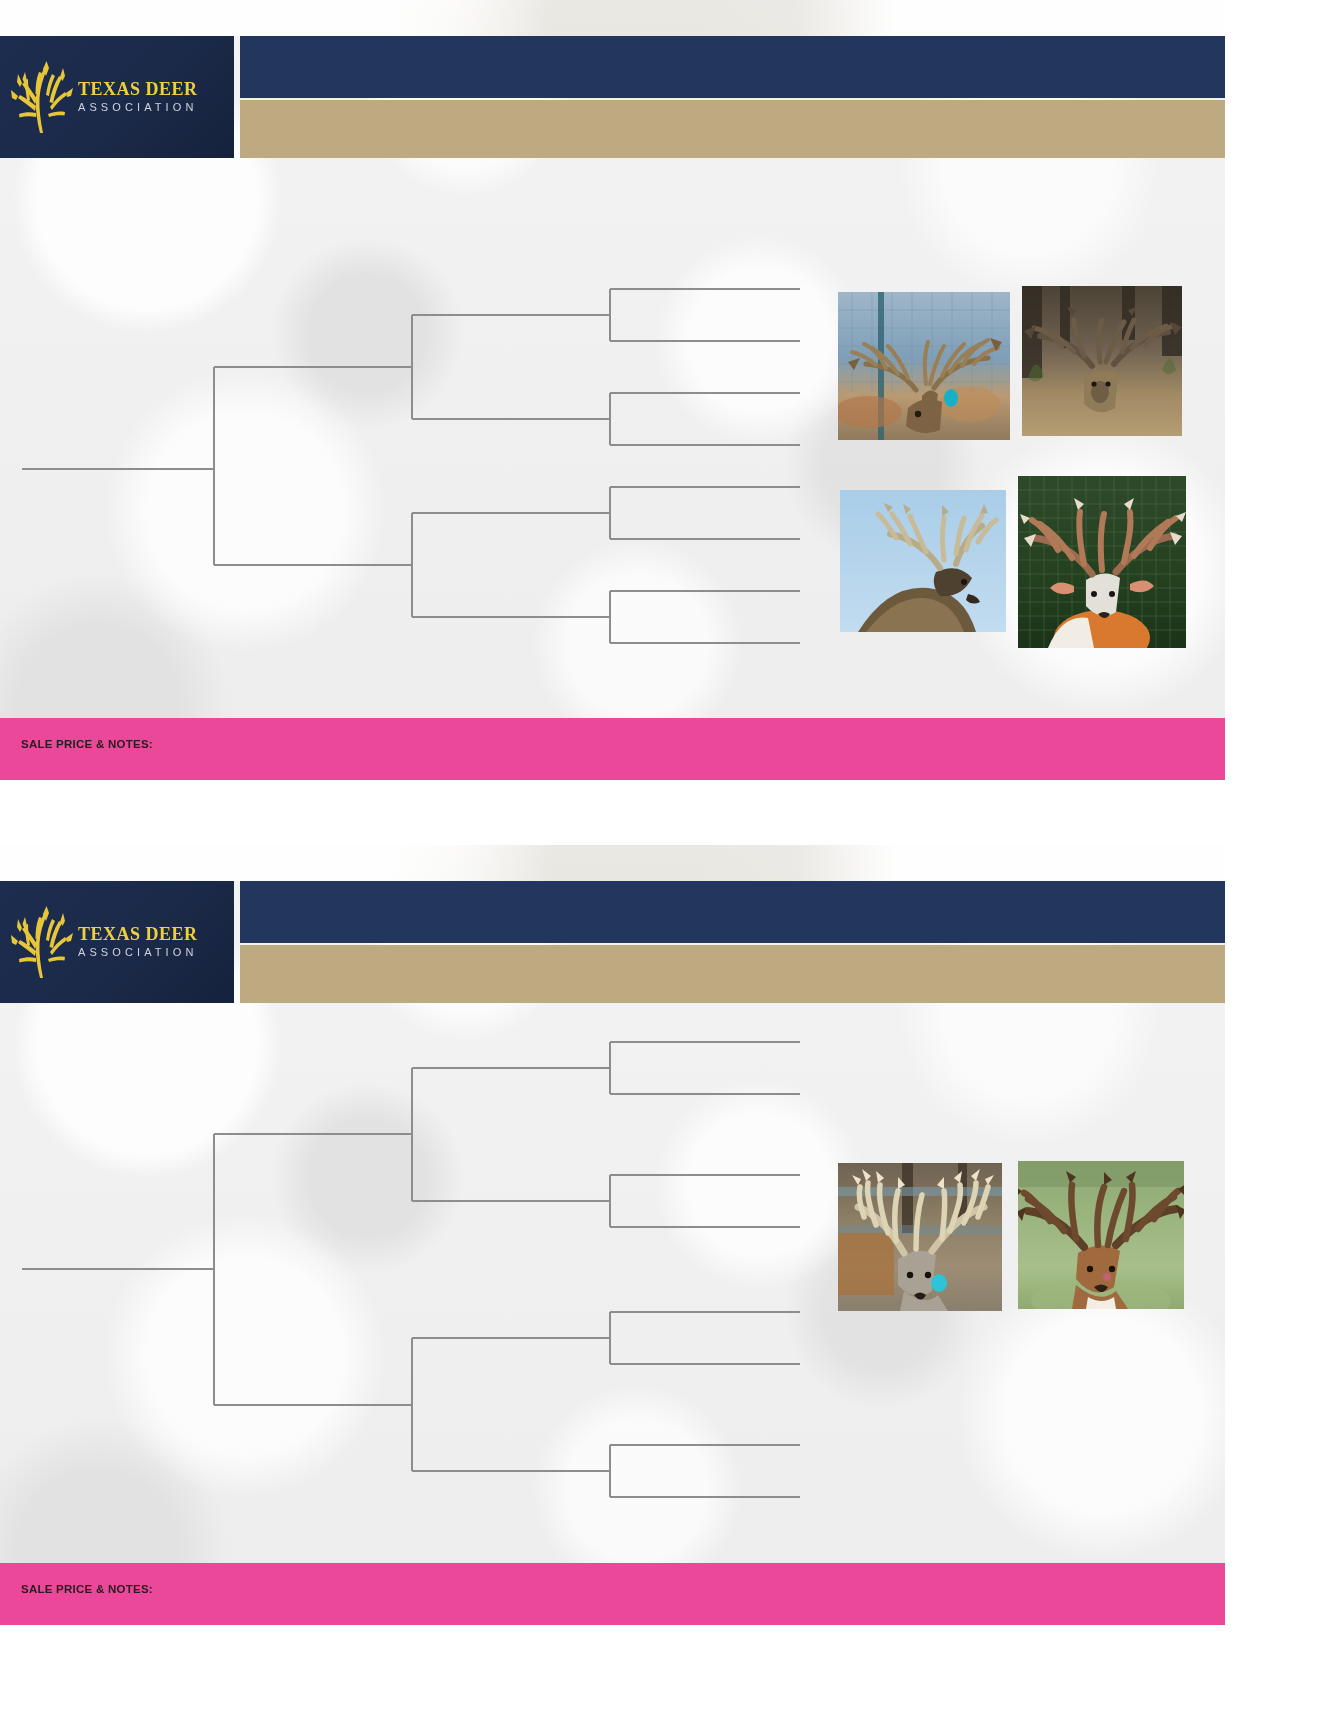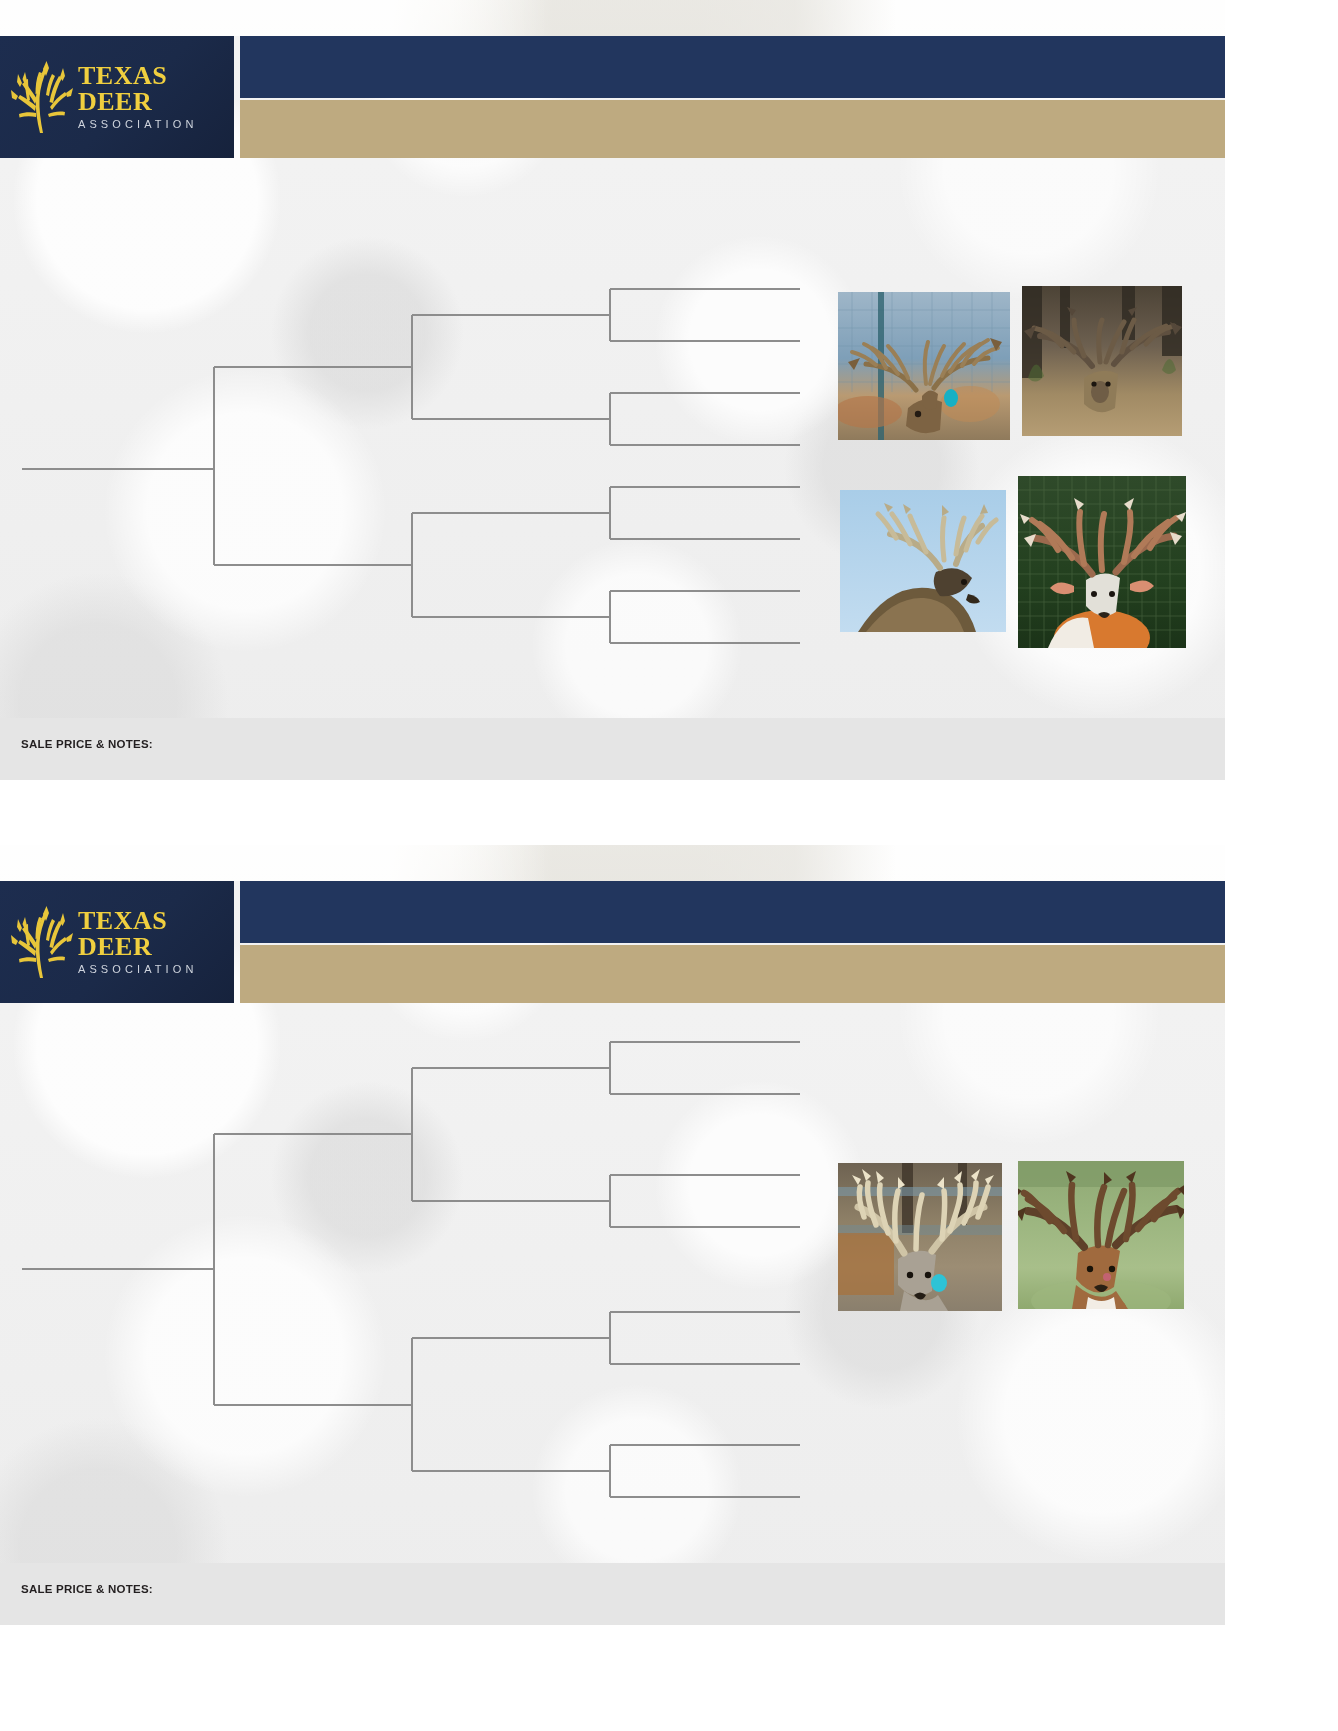--- a/index.html
+++ b/index.html
@@ -64,21 +64,21 @@
     display: flex;
     align-items: center;
     justify-content: flex-start;
     overflow: hidden;
   }
   .logo-inner { display:flex; align-items:center; padding-left: 6px; }
   .antler-mark { width: 70px; height: 76px; flex: 0 0 auto; margin-right: 2px; }
   .logo-words { display:flex; flex-direction:column; justify-content:center; }
   .logo-title {
     color: #f0cf3f;
-    font-size: 26px;
+    font-size: 18px;
     font-weight: 700;
     letter-spacing: .5px;
     line-height: 1.0;
     font-family: "Liberation Serif", serif;
   }
   .logo-sub {
     color: #cfd4dd;
     font-size: 11px;
     letter-spacing: 4.1px;
     line-height: 1.2;
@@ -116,21 +116,21 @@
     background: #cfcfcf;
   }
   .photo svg { display: block; width: 100%; height: 100%; }
 
   
   .notes-band {
     position: absolute;
     left: 0;
     width: 1225px;
     height: 62px;
-    background: #e5e5e5;
+    background: #ec4899;
   }
   .notes-label {
     position: absolute;
     left: 21px;
     top: 20px;
     font-size: 11.5px;
     font-weight: 700;
     letter-spacing: .25px;
     color: #231f20;
     font-family: "Liberation Sans", sans-serif;

